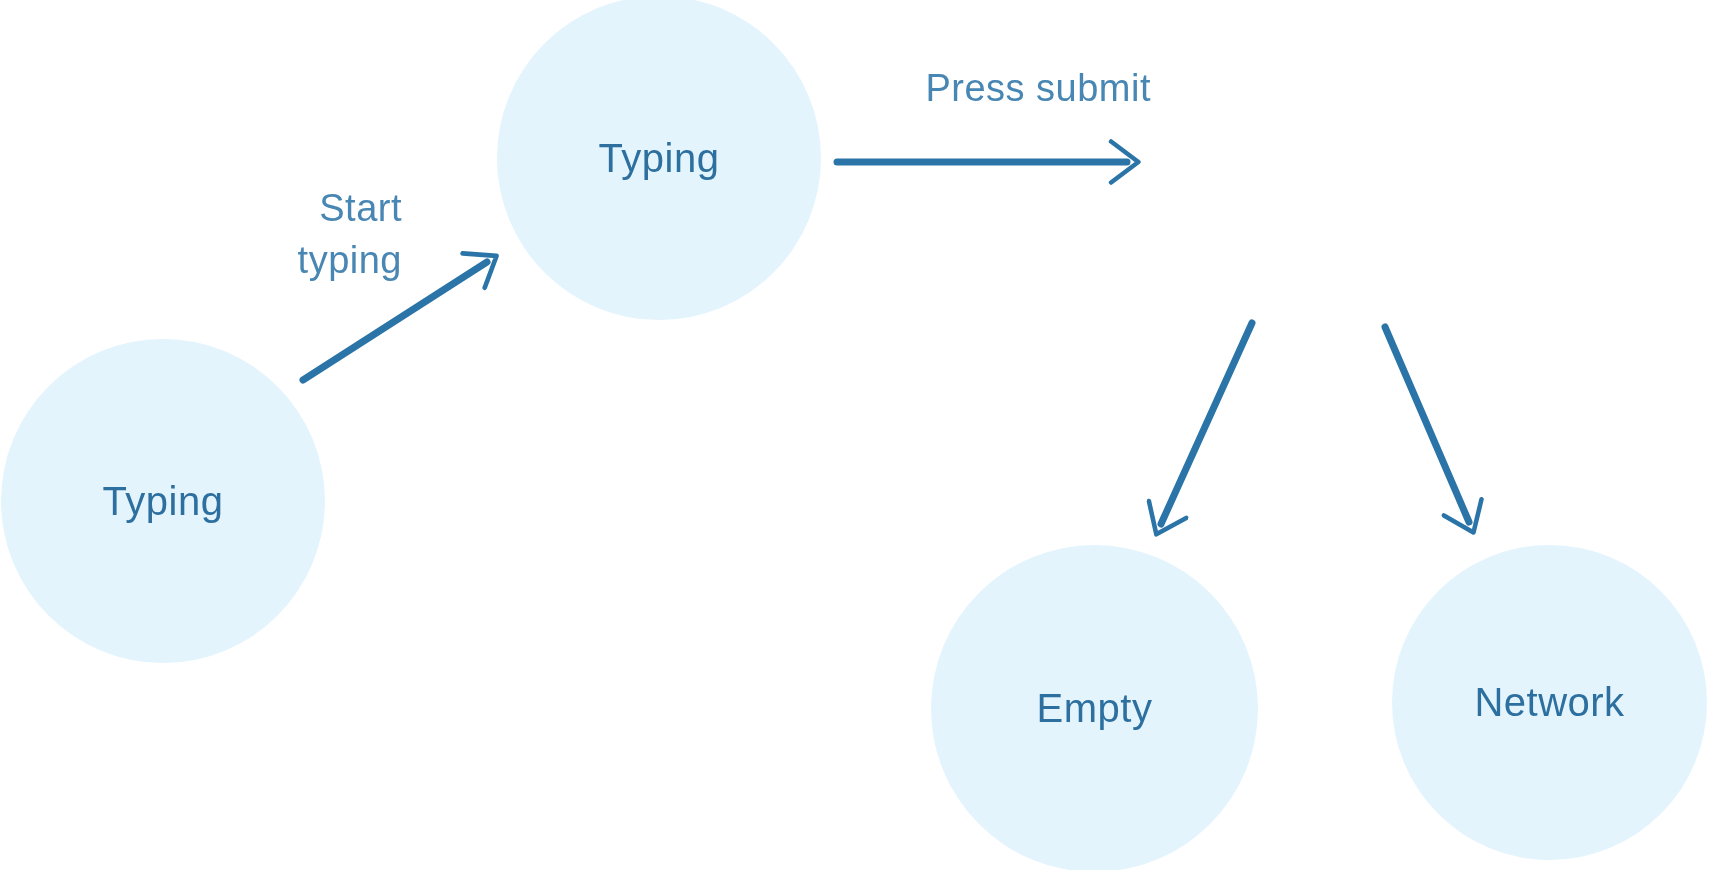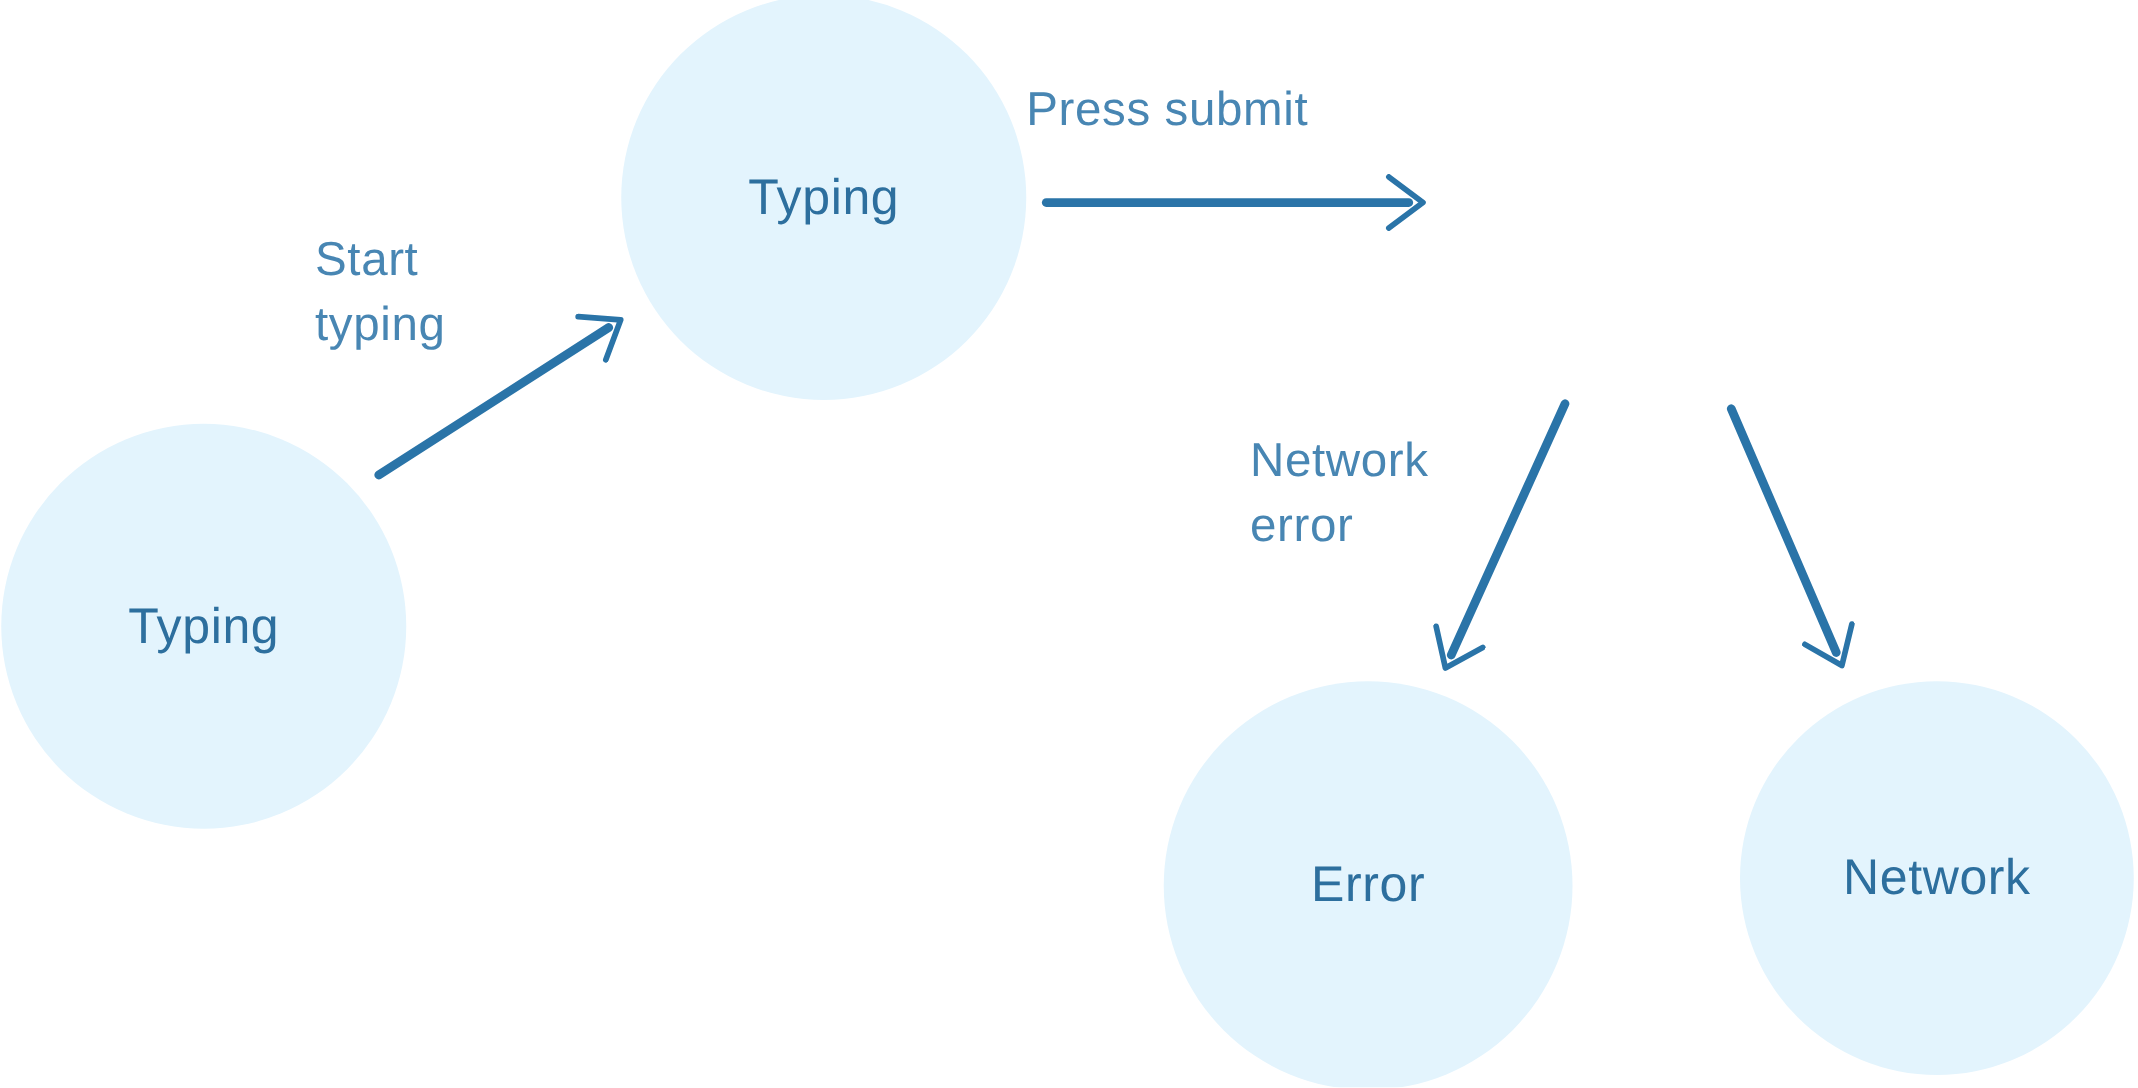--- a/index.html
+++ b/index.html
@@ -53,21 +53,21 @@
   }
   .node-empty      { left: 1px;    top: 339px; width: 324px; height: 324px; }
   .node-typing     { left: 497px;  top: -4px;  width: 324px; height: 324px; }
   .node-submitting { left: 1168px; top: 2px;   width: 322px; height: 322px; }
   .node-error      { left: 931px;  top: 545px; width: 327px; height: 327px; }
   .node-success    { left: 1392px; top: 545px; width: 315px; height: 315px; }
   
   .edge-label {
     position: absolute;
     transform: translateX(-50%);
-    text-align: left;
+    text-align: right;
     color: var(--edge-label, #4886b3);
     font-size: 38px;
     line-height: 52px;
     letter-spacing: 0.5px;
   }
   .edge-label-start-typing    { left: 327px;  top: 182px; width: 150px; }
   .edge-label-press-submit    { left: 986px;  top: 62px;  width: 330px; }
   .edge-label-network-error   { left: 1091px; top: 343px; width: 182px; }
   .edge-label-network-success { left: 1547px; top: 343px; width: 182px; }
 </style>
@@ -91,27 +91,26 @@
   <div class="node node-empty">
     <span class="node-label">Typing</span>
   </div>
 
   <div class="node node-typing">
     <span class="node-label">Typing</span>
   </div>
 
 
   <div class="node node-error">
-    <span class="node-label">Error</span>
+    <span class="node-label">Empty</span>
   </div>
 
   <div class="node node-success">
     <span class="node-label">Network</span>
   </div>
 
   <div class="edge-label edge-label-start-typing">Start typing</div>
 
   <div class="edge-label edge-label-press-submit">Press submit</div>
 
-  <div class="edge-label edge-label-network-error">Network error</div>
 
 
 </div>
 
 </body></html>

